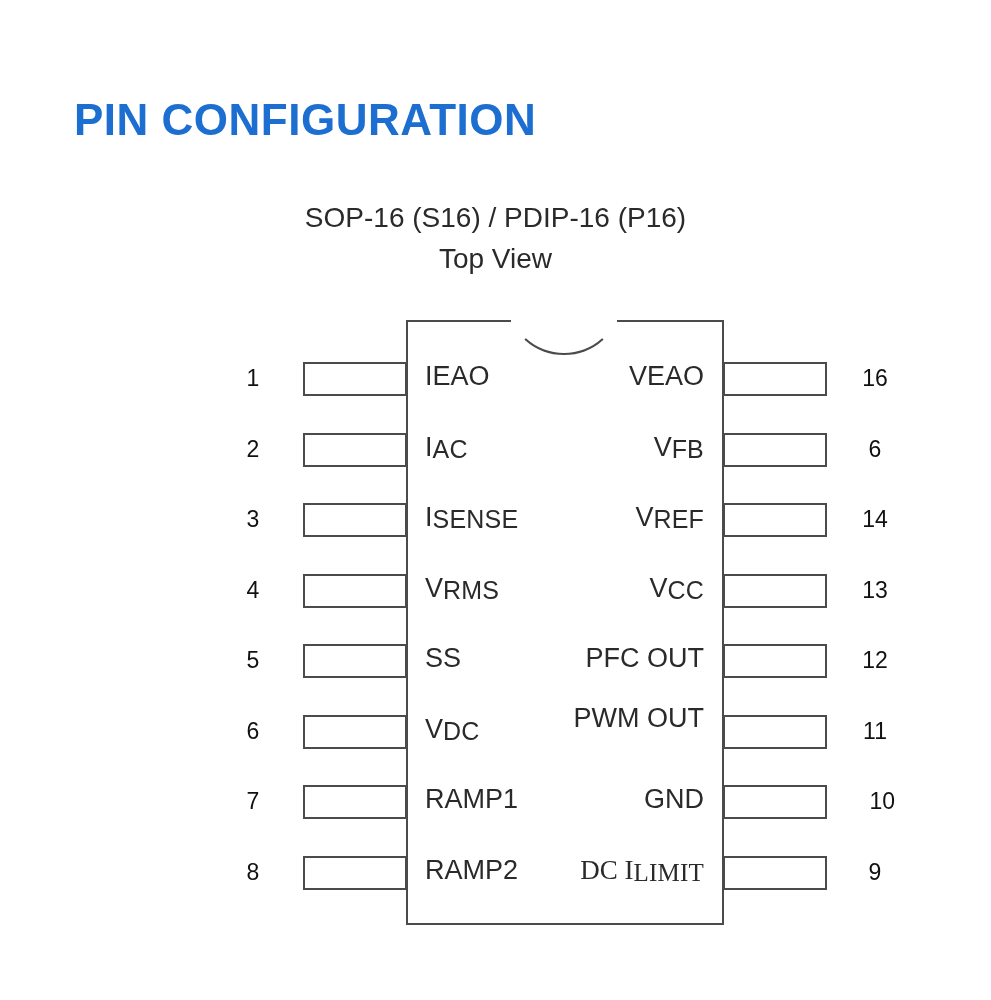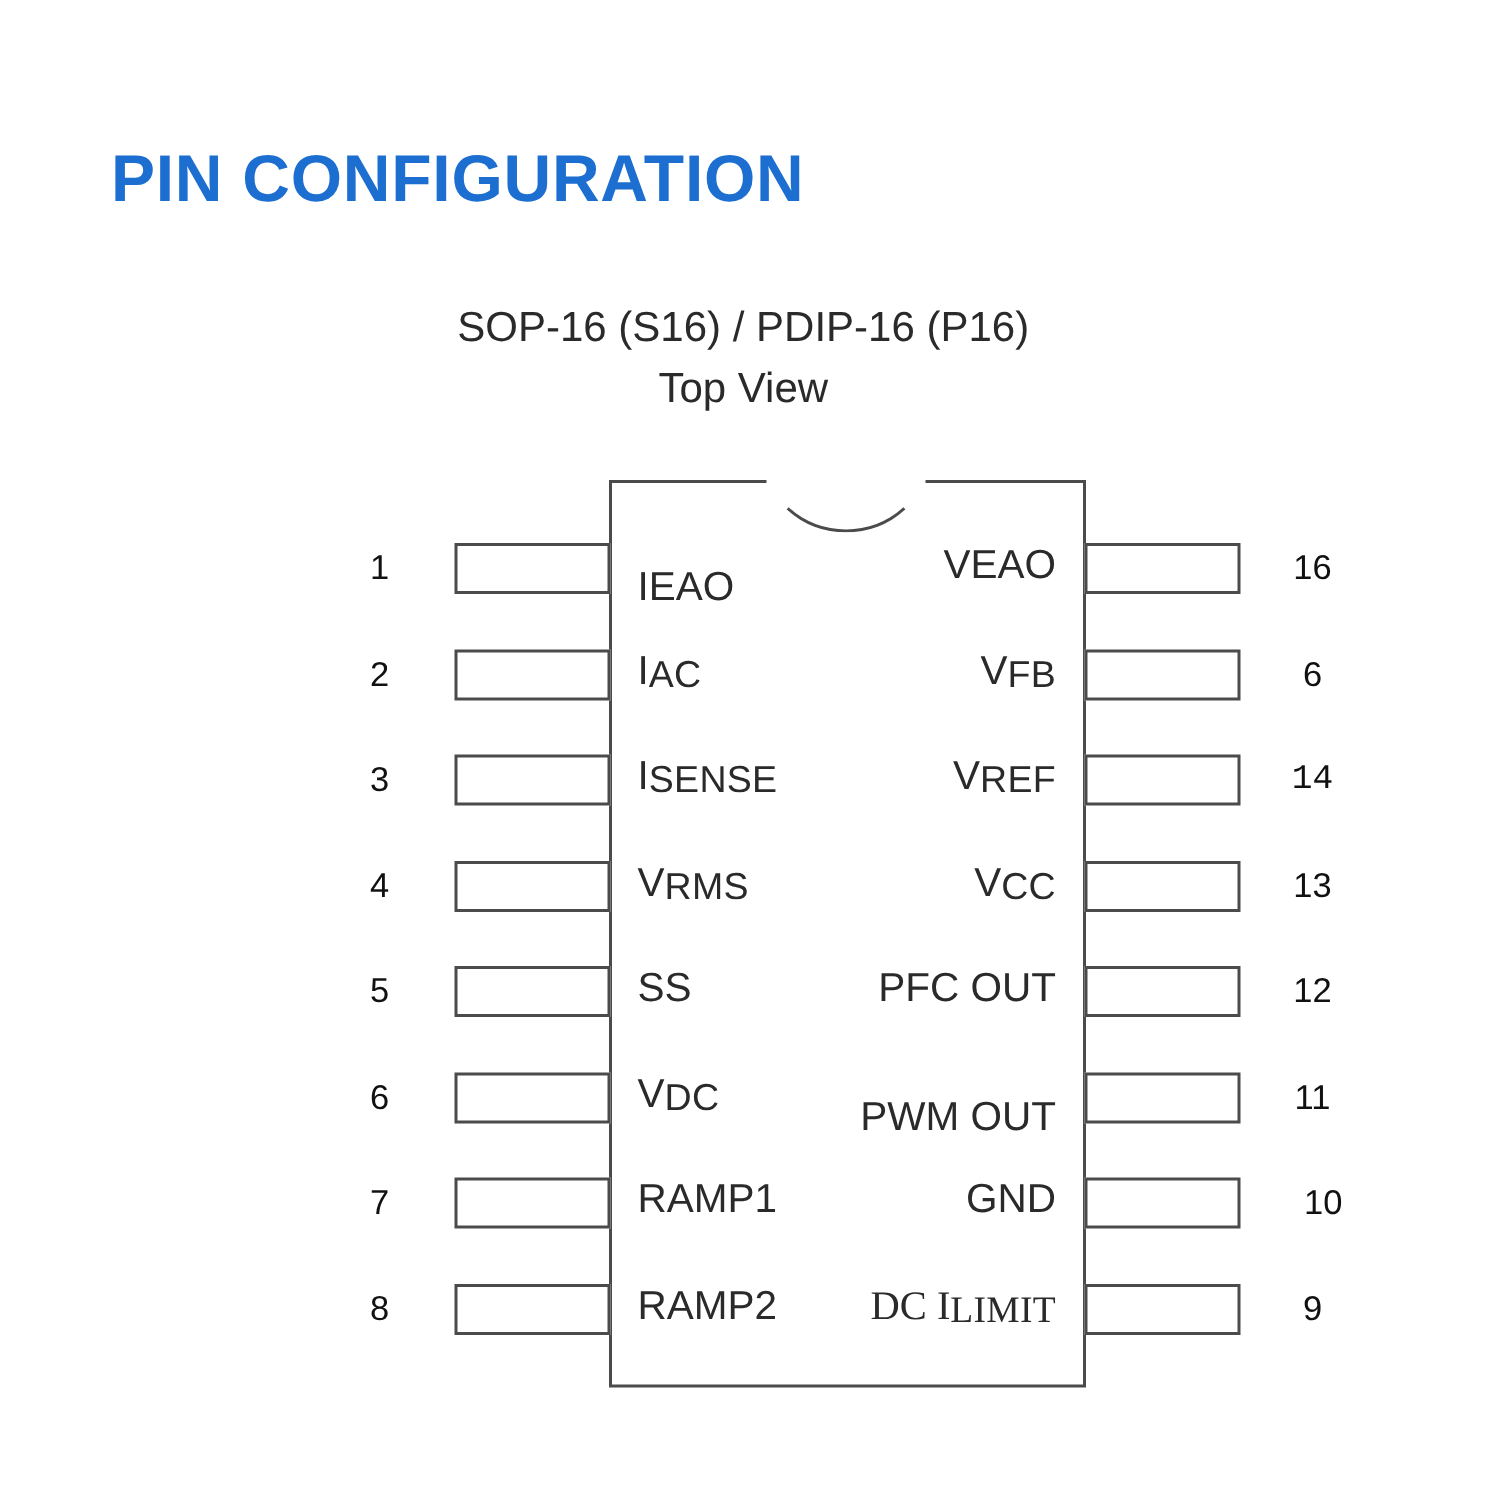--- a/index.html
+++ b/index.html
@@ -140,21 +140,21 @@
 
   <div class="pkg-subtitle">Top View</div>
 
   <div id="chip"></div>
   <div id="notch"></div>
   <div id="notch-mask"></div>
 
   <div id="pins-layer">
       <div class="pin-lead left" style="top: 362px;"></div>
       <div class="pin-num left" style="top: 365px;">1</div>
-      <div class="pin-label left" style="top: 376px;">IEAO</div>
+      <div class="pin-label left" style="top: 361px;">IEAO</div>
       <div class="pin-lead left" style="top: 432.5px;"></div>
       <div class="pin-num left" style="top: 435.5px;">2</div>
       <div class="pin-label left" style="top: 431.5px;">I<span class="sub">AC</span></div>
       <div class="pin-lead left" style="top: 503px;"></div>
       <div class="pin-num left" style="top: 506px;">3</div>
       <div class="pin-label left" style="top: 502px;">I<span class="sub">SENSE</span></div>
       <div class="pin-lead left" style="top: 573.5px;"></div>
       <div class="pin-num left" style="top: 576.5px;">4</div>
       <div class="pin-label left" style="top: 572.5px;">V<span class="sub">RMS</span></div>
       <div class="pin-lead left" style="top: 644px;"></div>
@@ -169,31 +169,31 @@
       <div class="pin-lead left" style="top: 855.5px;"></div>
       <div class="pin-num left" style="top: 858.5px;">8</div>
       <div class="pin-label left" style="top: 854.5px;">RAMP2</div>
       <div class="pin-lead right" style="top: 362px;"></div>
       <div class="pin-num right" style="top: 365px;">16</div>
       <div class="pin-label right" style="top: 361px;">VEAO</div>
       <div class="pin-lead right" style="top: 432.5px;"></div>
       <div class="pin-num right" style="top: 435.5px;">6</div>
       <div class="pin-label right" style="top: 431.5px;">V<span class="sub">FB</span></div>
       <div class="pin-lead right" style="top: 503px;"></div>
-      <div class="pin-num right" style="top: 506px; font-family: Liberation Mono, monospace;">14</div>
+      <div class="pin-num right" style="top: 506px;">14</div>
       <div class="pin-label right" style="top: 502px;">V<span class="sub">REF</span></div>
       <div class="pin-lead right" style="top: 573.5px;"></div>
       <div class="pin-num right" style="top: 576.5px;">13</div>
       <div class="pin-label right" style="top: 572.5px;">V<span class="sub">CC</span></div>
       <div class="pin-lead right" style="top: 644px;"></div>
       <div class="pin-num right" style="top: 647px;">12</div>
       <div class="pin-label right" style="top: 643px;">PFC OUT</div>
       <div class="pin-lead right" style="top: 714.5px;"></div>
       <div class="pin-num right" style="top: 717.5px;">11</div>
-      <div class="pin-label right" style="top: 729px;">PWM OUT</div>
+      <div class="pin-label right" style="top: 703px;">PWM OUT</div>
       <div class="pin-lead right" style="top: 785px;"></div>
       <div class="pin-num right" style="top: 788px; text-align: right;">10</div>
       <div class="pin-label right" style="top: 784px;">GND</div>
       <div class="pin-lead right" style="top: 855.5px;"></div>
       <div class="pin-num right" style="top: 858.5px;">9</div>
       <div class="pin-label right" style="top: 854.5px; font-family: Liberation Serif, serif;">DC I<span class="sub">LIMIT</span></div>
     </div>
 
 </div>
 

